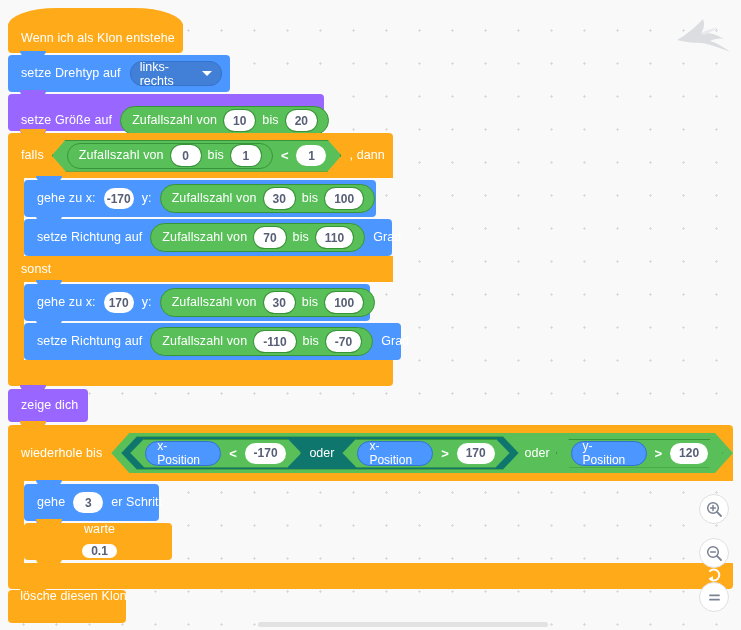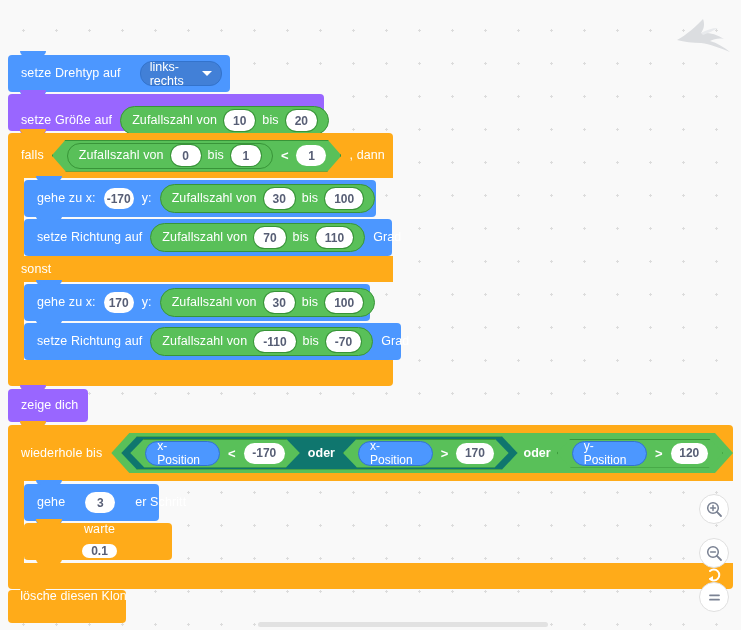--- a/index.html
+++ b/index.html
@@ -185,21 +185,21 @@
     align-items: center;
     gap: 8px;
     padding: 0 8px;
     height: 34px;
     background: #0f766e;
     border: 1px solid #47a247;
     clip-path: polygon(16px 0, calc(100% - 16px) 0, 100% 50%,
                        calc(100% - 16px) 100%, 16px 100%, 0 50%);
   }
   .op-sym { color: #fff; font-size: 13px; font-weight: 600; }
-  .op-word { color: #fff; font-size: 12.5px; font-weight: bold; }
+  .op-word { color: #fff; font-size: 12.5px; }
 
   
   .c-top, .c-mid, .c-bot {
     position: absolute;
     background: #ffab19;
     display: flex;
     align-items: center;
     padding-left: 13px;
   }
   .c-top { border-radius: 4px 4px 0 0; }
@@ -249,22 +249,28 @@
 
 <div id="workspace">
 
   <svg id="seagull" viewBox="0 0 70 46">
     <path d="M5 30 C16 24 24 16 31 9 C33 14 32 19 29 23 C36 22 44 24 52 29
              C47 28 42 29 38 31 C45 33 52 37 58 42 C48 38 38 34 29 33
              C21 33 12 32 5 30 Z" fill="#c9ccd1"></path>
     <path d="M29 23 C34 20 40 18 46 18 C41 21 36 23 31 25 Z" fill="#dfe2e6"></path>
   </svg>
 
-
-  <div class="blk motion notch-top notch-bot" style="left:8px; top:55px; width:222px; height:37px; padding:0 8px 0 13px; gap:19px;">
+  <div class="hat" style="left:8px; top:8px; width:175px; height:45px;">
+    <div class="hat-cap"></div>
+    <div class="hat-body" style="height:29px;">
+      <span class="lbl">Wenn ich als Klon entstehe</span>
+    </div>
+  </div>
+
+  <div class="blk motion notch-top notch-bot" style="left:8px; top:55px; width:222px; height:37px; padding:0 8px 0 13px; gap:9px;">
     <span class="lbl">setze Drehtyp auf</span>
     <span class="dropdown">
       <span>links-rechts</span>
       <span class="dd-arrow"></span>
     </span>
   </div>
 
   <div class="blk looks notch-top notch-bot" style="left:8px; top:94px; width:316px; height:37px; padding:16px 8px 0 13px; gap:8px;">
     <span class="lbl">setze Größe auf</span>
     <span class="oval-op">
@@ -372,21 +378,21 @@
       <span class="hex" style="height:29px;">
         <span class="oval-rep">y-Position</span>
         <span class="op-sym">&gt;</span>
         <span class="num">120</span>
       </span>
     </span>
   </div>
 
   <div class="c-left" style="left:8px; top:481px; height:82px;"></div>
 
-  <div class="blk motion notch-top notch-bot" style="left:24px; top:484px; width:135px; height:37px; padding:0 10px 0 13px; gap:20px;">
+  <div class="blk motion notch-top notch-bot" style="left:24px; top:484px; width:135px; height:37px; padding:0 10px 0 13px; gap:8px;">
     <span class="lbl">gehe</span>
     <span class="num">3</span>
     <span class="lbl">er Schritt</span>
   </div>
 
   <div class="blk control notch-top notch-bot" style="left:24px; top:523px; width:148px; height:37px; padding:0 10px 0 13px; gap:8px;">
     <span class="lbl">warte</span>
     <span class="num">0.1</span>
     <span class="lbl">Sekunden</span>
   </div>

